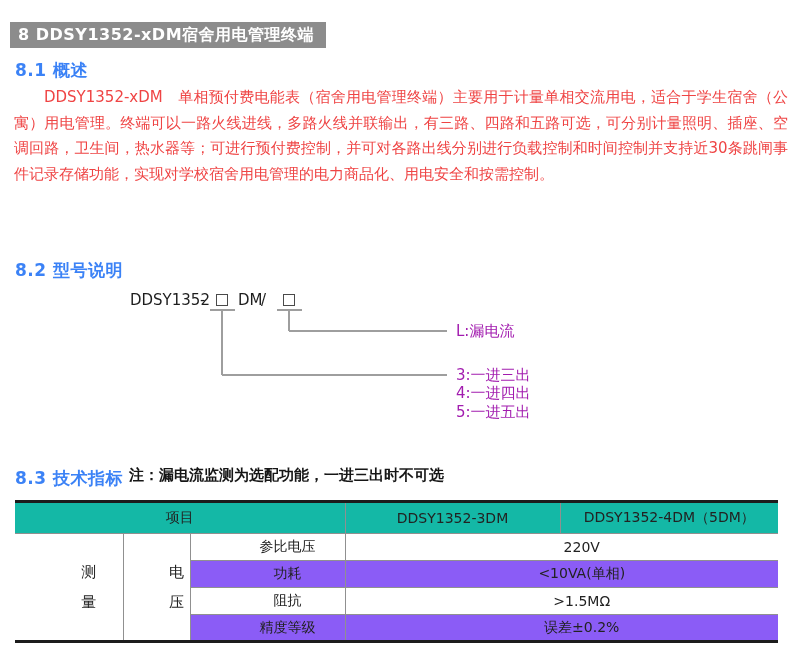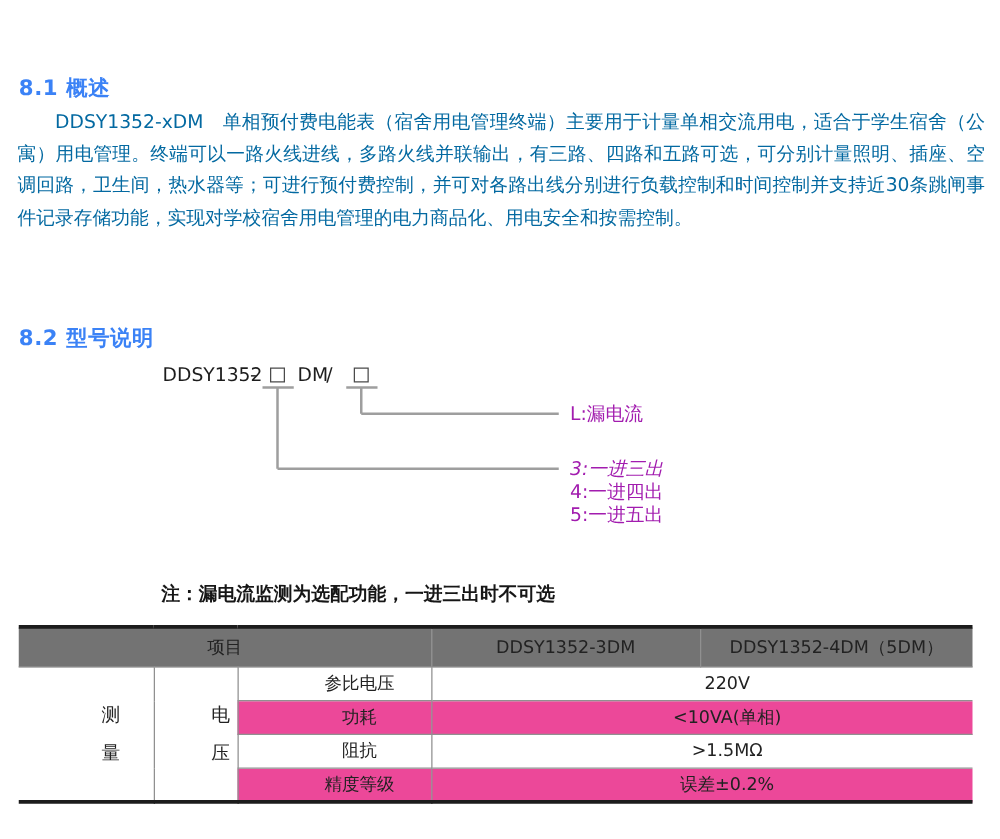--- a/index.html
+++ b/index.html
@@ -14,21 +14,21 @@
     background:#8c8c8c; color:#ffffff; font-size:16px; font-weight:bold;
     line-height:26px; padding:0 12px 0 8px; letter-spacing:0.5px;
     white-space:nowrap;
   }
   .sec-heading {
     position:absolute; left:15px; font-size:17px; font-weight:bold; color:#3b82f6;
     letter-spacing:0.5px; white-space:nowrap;
   }
   .overview-text {
     position:absolute; left:14px; top:85px; width:774px;
-    font-size:15px; line-height:25.7px; text-align:justify; color:#0369a1;
+    font-size:15px; line-height:25.7px; text-align:justify; color:#ef4444;
   }
   .overview-text p { text-indent:2em; }
   
   .model-part { position:absolute; font-size:15px; color:#1d1d1d; white-space:nowrap; }
   .model-box {
     position:absolute; width:12px; height:12px; background:#ffffff;
     border:1.5px solid #4a4a4a;
   }
   .dline { position:absolute; background:#9e9e9e; }
   .model-label { position:absolute; font-size:15px; color:#a21caf; white-space:nowrap; }
@@ -42,33 +42,34 @@
     border-collapse:collapse; table-layout:fixed;
     border-top:3px solid #1c1c1c; border-bottom:3px solid #1c1c1c;
     font-size:14px; color:#222222;
   }
   .specs-table td {
     border:1px solid #909090; text-align:center; vertical-align:middle;
     padding:0; background:#ffffff;
   }
   .specs-table td:first-child { border-left:none; }
   .specs-table td:last-child { border-right:none; }
-  .specs-table tr.head td { height:32px; background:#737373; }
+  .specs-table tr.head td { height:32px; background:#14b8a6; }
   .specs-table tr.body td { height:27px;padding-left:40px; }
-  .specs-table td.shade { background:#ec4899; }
+  .specs-table td.shade { background:#8b5cf6; }
   .vtext {
     display:inline-block; width:1.3em; word-break:break-all; line-height:30px;
     font-size:15px; text-align:center;
   }
 </style>
 </head>
 <body>
 
 <div class="page">
 
+  <div class="chapter-bar">8 DDSY1352-xDM宿舍用电管理终端</div>
 
   <div class="sec-heading" style="top:59px;">8.1 概述</div>
 
   <div class="overview-text">
     <p>DDSY1352-xDM　单相预付费电能表（宿舍用电管理终端）主要用于计量单相交流用电，适合于学生宿舍（公寓）用电管理。终端可以一路火线进线，多路火线并联输出，有三路、四路和五路可选，可分别计量照明、插座、空调回路，卫生间，热水器等；可进行预付费控制，并可对各路出线分别进行负载控制和时间控制并支持近30条跳闸事件记录存储功能，实现对学校宿舍用电管理的电力商品化、用电安全和按需控制。</p>
   </div>
 
   <div class="sec-heading" style="top:259px;">8.2 型号说明</div>
 
   <div>
@@ -80,27 +81,28 @@
     <div class="model-box" style="left:283px; top:294px;"></div>
 
     <div class="dline" style="left:210px; top:309px; width:25px; height:2px;"></div>
     <div class="dline" style="left:277px; top:309px; width:25px; height:2px;"></div>
     <div class="dline" style="left:221px; top:310px; width:2px; height:65px;"></div>
     <div class="dline" style="left:288px; top:310px; width:2px; height:21px;"></div>
     <div class="dline" style="left:289px; top:330px; width:158px; height:2px;"></div>
     <div class="dline" style="left:222px; top:374px; width:225px; height:2px;"></div>
 
     <span class="model-label" style="left:456px; top:322px;">L:漏电流</span>
-    <span class="model-label" style="left:456px; top:366px;font-style:italic;">3:一进三出</span>
+    <span class="model-label" style="left:456px; top:366px;">3:一进三出</span>
     <span class="model-label" style="left:456px; top:384px;">4:一进四出</span>
     <span class="model-label" style="left:456px; top:403px;">5:一进五出</span>
 
     <div class="model-note">注：漏电流监测为选配功能，一进三出时不可选</div>
   </div>
 
+  <div class="sec-heading" style="top:467px;">8.3 技术指标</div>
 
   <table class="specs-table">
     <colgroup>
       <col style="width:108px;">
         <col style="width:67px;">
         <col style="width:155px;">
       <col style="width:215px;">
         <col style="width:218px;">
     </colgroup>
     <tbody>

